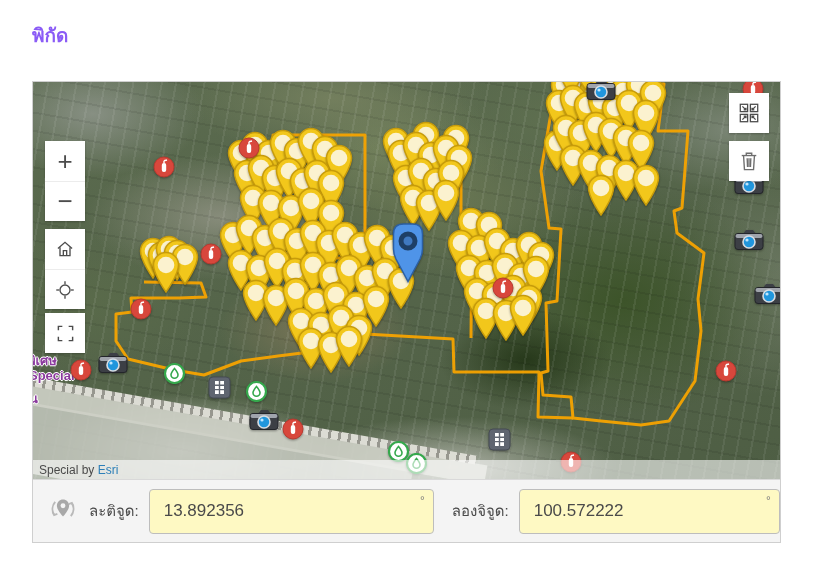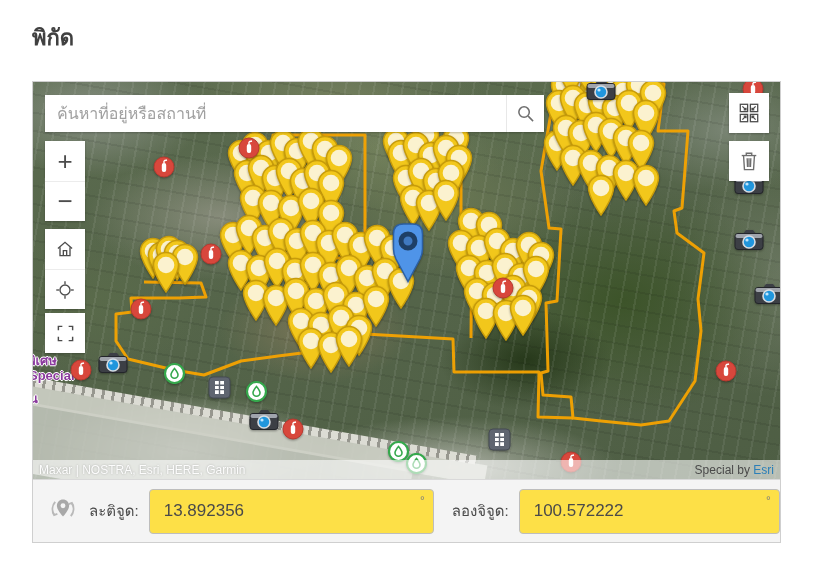--- a/index.html
+++ b/index.html
@@ -1,20 +1,20 @@
 <!DOCTYPE html>
 <html><head>
 <meta charset="utf-8">
 <style>
   * { margin:0; padding:0; box-sizing:border-box; }
   html,body { width:815px; height:581px; background:#ffffff;
     font-family:"Liberation Sans", sans-serif; overflow:hidden; }
   .page { position:relative; width:815px; height:581px; }
-  .page-title { position:absolute; left:32px; top:20px; font-size:22px;
-    font-weight:bold; color:#404040; }
+  .page-title { position:absolute; left:32px; top:20px; font-size:19px;
+    font-weight:bold; color:#8b5cf6; }
   .widget { position:absolute; left:32px; top:81px; width:749px; height:462px;
     border:1px solid #cfcfcf; background:#f4f4f4; }
   .map { position:absolute; left:0; top:0; width:747px; height:397px;
     overflow:hidden; background:linear-gradient(165deg,#5b6b4f,#4e5e44); }
   
   .sat { position:absolute; inset:0;
     background:
       radial-gradient(ellipse 160px 90px at 8% 8%,  rgba(143,150,140,.85), transparent 70%),
       radial-gradient(ellipse 220px 80px at 40% 4%, rgba(118,129,95,.9), transparent 70%),
       radial-gradient(ellipse 180px 100px at 70% 10%, rgba(95,112,80,.9), transparent 70%),
@@ -74,21 +74,21 @@
     background:rgba(255,255,255,.6); display:flex; align-items:center;
     justify-content:space-between; padding:0 6px; font-size:12px; }
   .attrib-sources { color:#fdfdfd; text-shadow:0 0 2px rgba(90,90,90,.45); }
   .attrib-right { color:#4a4a4a; }
   .attrib-right a { color:#2c7fb8; text-decoration:none; cursor:pointer; }
   
   .coordbar { position:absolute; left:0; top:397px; width:747px; height:63px;
     background:#f4f4f4; border-top:1px solid #d9d9d9; display:flex; align-items:center; }
   .coord-icon { margin-left:14px; margin-right:10px; }
   .coord-label { font-size:15px; color:#4a4a4a; margin-right:10px; white-space:nowrap; }
-  .coord-field { position:relative; height:45px; background:#fde047;
+  .coord-field { position:relative; height:45px; background:#fef9c3;
     border:1px solid #bdbdbd; border-radius:4px; }
   .coord-field input { width:100%; height:100%; border:none; outline:none;
     background:transparent; padding:0 20px 0 14px; font-size:17px; color:#4a4a4a;
     font-family:"Liberation Sans",sans-serif; }
   .degree { position:absolute; right:8px; top:4px; font-size:12px; color:#7d7d7d; }
   .f-lat { width:285px; margin-right:18px; }
   .f-lng { width:261px; }
 </style>
 </head>
 <body>
@@ -740,29 +740,20 @@
        <rect x="1" y="1" width="21" height="21" rx="4" fill="#5f6570" stroke="#474c55"></rect>
        <rect x="7" y="5" width="9" height="13" fill="#fff"></rect>
        <path d="M7 9.3 H16 M7 13.6 H16 M11.5 5 V18" stroke="#5f6570" stroke-width="1.4"></path>
             </svg></div>
           <div class="marker" style="left: 357px; top: 139px; width: 36px; height: 62px;"><svg width="36" height="62" viewBox="0 0 36 62">
        <path d="M18 60.5 L6 38 Q3.5 33 3.5 28 V13 Q3.5 3 13.5 3 H22.5 Q32.5 3 32.5 13 V28 Q32.5 33 30 38 Z" fill="#4F94E8" stroke="#2b5fa3" stroke-width="1.5"></path>
        <circle cx="18" cy="20" r="7" fill="rgba(20,40,70,0.25)" stroke="#1e3f66" stroke-width="5"></circle>
             </svg></div>
         </div>
 
-      <div class="searchbar">
-        <input type="text" placeholder="ค้นหาที่อยู่หรือสถานที่" style="">
-        <div class="search-btn">
-          <svg width="19" height="19" viewBox="0 0 20 20">
-            <circle cx="8.5" cy="8.5" r="5.5" fill="none" stroke="#6e6e6e" stroke-width="1.6"></circle>
-            <line x1="12.8" y1="12.8" x2="18" y2="18" stroke="#6e6e6e" stroke-width="1.6"></line>
-          </svg>
-        </div>
-      </div>
 
       <div class="ctl-group ctl-zoom">
         <div class="ctl ctl-plus">+</div>
         <div class="ctl ctl-plus">−</div>
       </div>
       <div class="ctl-group ctl-home">
         <div class="ctl">
           <svg width="20" height="20" viewBox="0 0 24 24" fill="none" stroke="#4c4c4c" stroke-width="1.6">
             <path d="M3.5 11.5 L12 4 L20.5 11.5"></path>
             <path d="M6 10 V20 H18 V10"></path>
@@ -807,21 +798,20 @@
           <path d="M3 6 H19"></path>
             <path d="M8 6 V3.5 H14 V6"></path>
           <path d="M5 6 L6 21.5 H16 L17 6"></path>
           <line x1="9" y1="9" x2="9.4" y2="18.5"></line>
           <line x1="11" y1="9" x2="11" y2="18.5"></line>
           <line x1="13" y1="9" x2="12.6" y2="18.5"></line>
         </svg>
       </div>
 
       <div class="attrib">
-        <span class="attrib-sources">Maxar | NOSTRA, Esri, HERE, Garmin</span>
         <span class="attrib-right">
           <span>Special by</span>
           <a>Esri</a>
         </span>
       </div>
     </div>
 
     <div class="coordbar">
       <span class="coord-icon">
         <svg width="32" height="32" viewBox="0 0 34 34">

